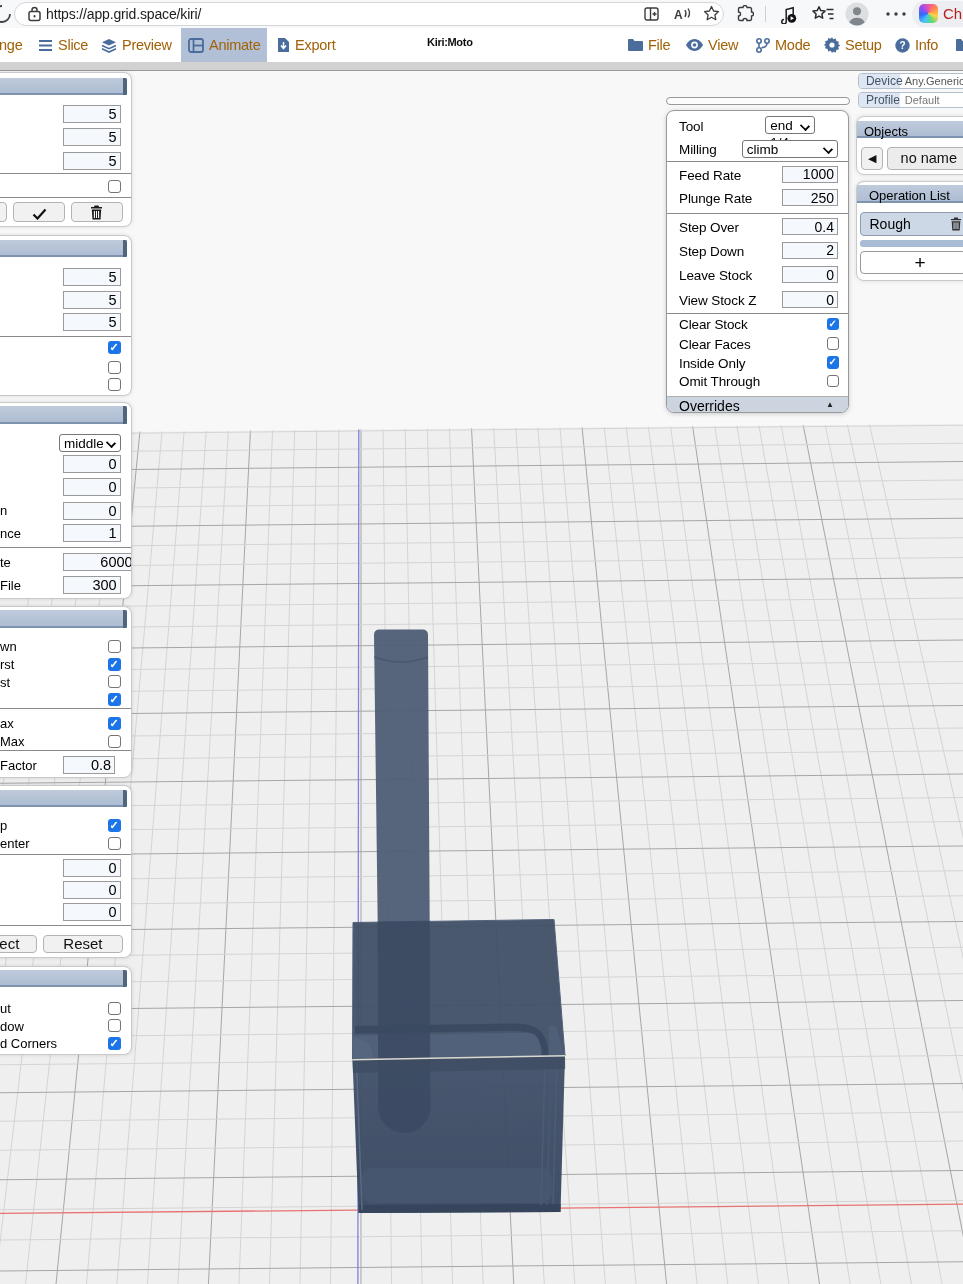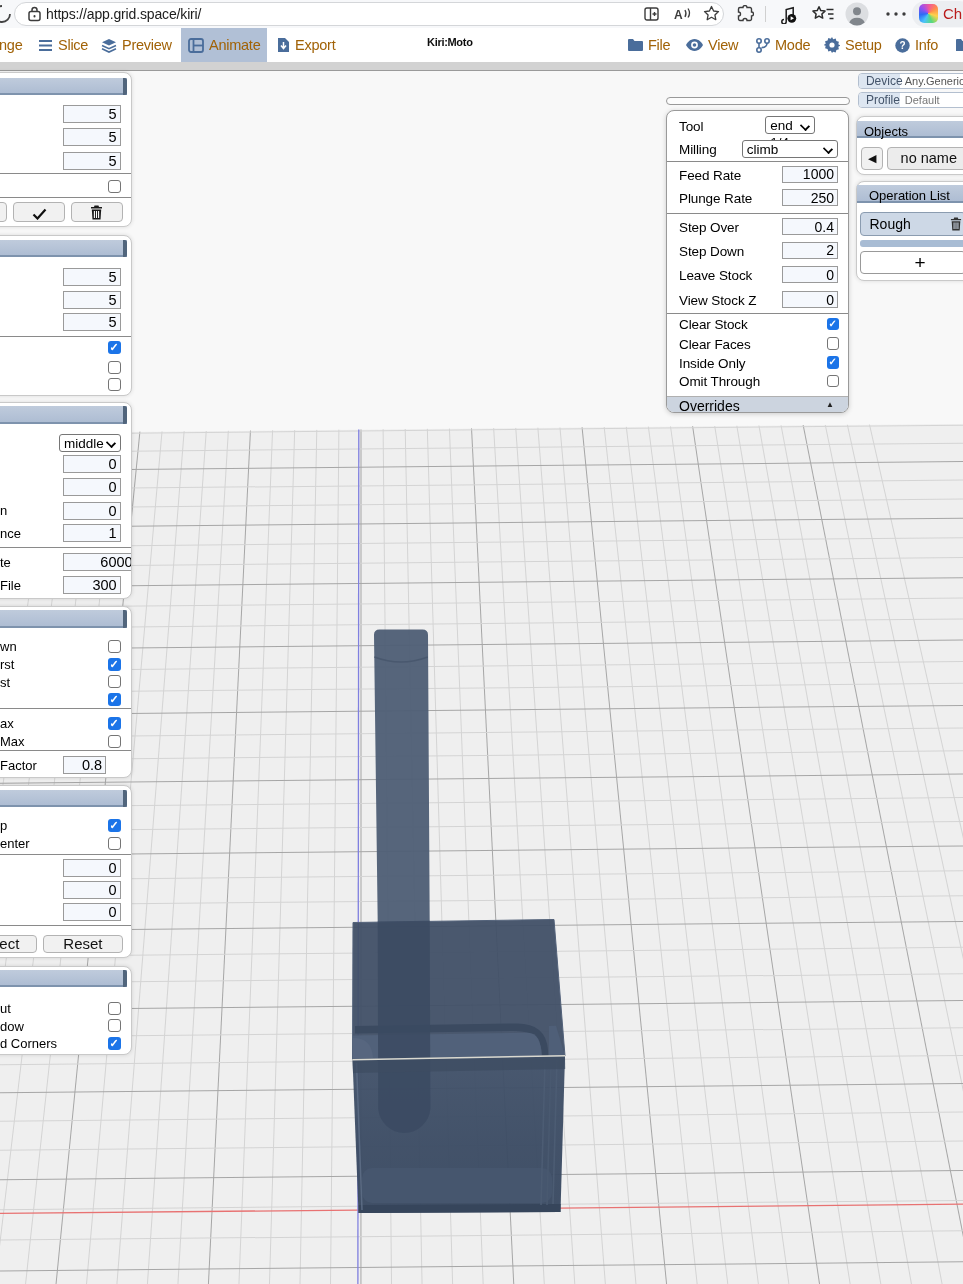--- a/index.html
+++ b/index.html
@@ -343,21 +343,21 @@
     <div class="lbl" style="left:11px;top:50px">rst</div>
  <div class="cb" style="left:118.6px;top:68.3px"></div>
     <div class="lbl" style="left:11px;top:68px">st</div>
  <div class="cbc" style="left:118.6px;top:85.5px">✓</div>
  <div class="sep" style="top:101.1px;right:0;width:200px"></div>
  <div class="cbc" style="left:118.6px;top:109.6px">✓</div>
     <div class="lbl" style="left:11px;top:109px">ax</div>
  <div class="cb" style="left:118.6px;top:127.5px"></div>
     <div class="lbl" style="left:11px;top:127px">Max</div>
  <div class="sep" style="top:143.1px;right:0;width:200px"></div>
- <input class="inp" style="left: 74.1px; top: 148.6px; width: 43px;" value="0.8" readonly="">
+ <input class="inp" style="left: 74.1px; top: 148.6px; width: 52px;" value="0.8" readonly="">
  <div class="lbl" style="left:11px;top:150.6px">Factor</div>
 </div>
 <div class="card" style="top:784.6px;height:173.7px">
  <div class="hdr" style="top:4.4px;width:138px"></div>
  <div class="cbc" style="left:118.6px;top:33px">✓</div>
     <div class="lbl" style="left:11px;top:32.5px">p</div>
  <div class="cb" style="left:118.6px;top:51.2px"></div>
     <div class="lbl" style="left:11px;top:50.7px">enter</div>
  <div class="sep" style="top:68px;right:0;width:200px"></div>
  <input class="inp" style="left: 73.6px; top: 73.7px; width: 58px;" value="0" readonly="">

